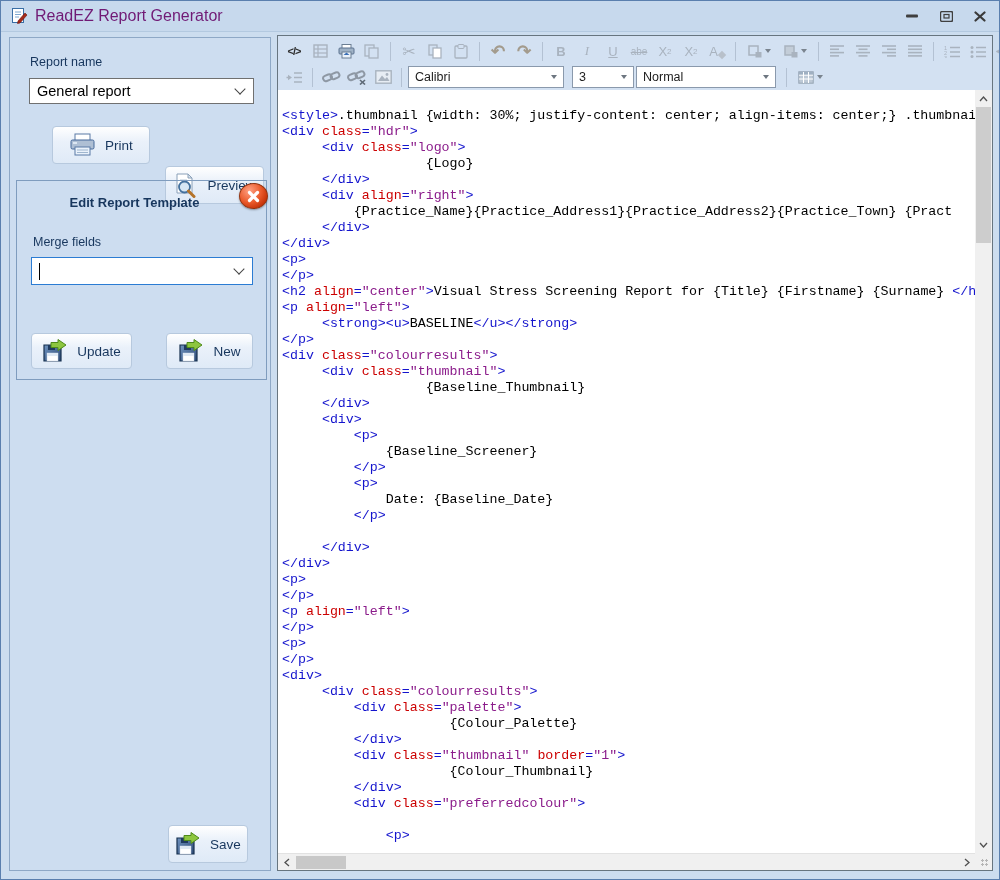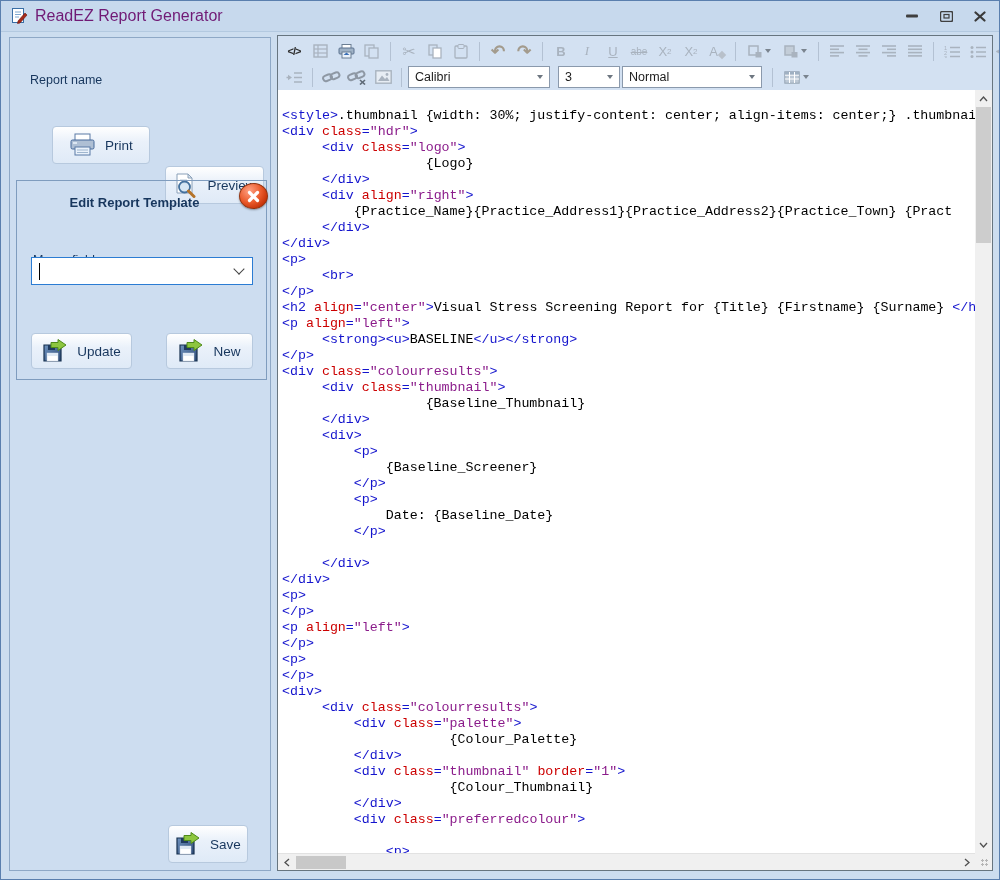--- a/index.html
+++ b/index.html
@@ -13,21 +13,21 @@
   
   .titlebar{position:absolute;left:0;top:0;right:0;height:31px;background:#c7d9ed;
     display:flex;align-items:center;padding-left:10px;border-bottom:1px solid #b3c9e0;}
   .titlebar .app-ic{width:17px;height:16px;margin-right:7px;}
   .titlebar .ttl{font-size:16px;color:#701a75;}
   .win-controls{position:absolute;right:12px;top:8px;display:flex;gap:20px;align-items:center;}
   .wc{width:14px;height:14px;display:flex;align-items:center;justify-content:center;cursor:default;}
   
   .sidebar{position:absolute;left:8px;top:36px;width:262px;height:834px;background:#cdddf0;
     border:1px solid #8ea8c6;}
-  .lbl{position:absolute;font-size:12.5px;color:var(--navy);margin-top:18px;}
+  .lbl{position:absolute;font-size:12.5px;color:var(--navy);}
   .combo{position:absolute;background:#fff;border:1px solid #707070;display:flex;align-items:center;
     padding:0 26px 0 7px;font-size:14.5px;color:#000;}
   .combo .chev{position:absolute;right:9px;top:50%;width:8px;height:8px;margin-top:-6px;
     border-right:1.5px solid #444;border-bottom:1.5px solid #444;transform:rotate(45deg);}
   .btn{position:absolute;display:flex;align-items:center;justify-content:center;gap:9px;
     background:linear-gradient(#ffffff,#eaf1fa 40%,#dfeaf7);border:1px solid #b7c9de;border-radius:4px;
     color:var(--navy);font-size:13.5px;cursor:default;}
   .panel{position:absolute;left:6px;top:142px;width:251px;height:200px;border:1px solid #7f9cbe;}
   .panel-title{position:absolute;left:0;right:14px;top:14px;text-align:center;font-size:13px;
     font-weight:bold;color:var(--navy);}
@@ -110,20 +110,24 @@
             <line x1="1.5" y1="1.5" x2="10.5" y2="9.5"></line>
               <line x1="10.5" y1="1.5" x2="1.5" y2="9.5"></line>
           </g>
         </svg>
       </span>
     </div>
   </div>
 
   <div class="sidebar">
     <span class="lbl" style="left:20px;top:17px;">Report name</span>
+    <div class="combo" style="left:19px;top:40px;width:225px;height:26px;">
+      <span>General report</span>
+      <span class="chev"></span>
+    </div>
 
     <div class="btn" style="left:42px;top:88px;width:98px;height:38px;">
       <svg width="27" height="24" viewBox="0 0 27 24">
         <rect x="6" y="1" width="15" height="7" fill="#fff" stroke="#5a7ba6"></rect>
         <rect x="2" y="7" width="23" height="9" rx="1.5" fill="#aebfd4" stroke="#45689a"></rect>
         <rect x="4" y="9" width="4" height="2" fill="#dce7f3"></rect>
         <rect x="6" y="14" width="15" height="8" fill="#eaf2fb" stroke="#5a7ba6"></rect>
         <line x1="8" y1="17" x2="19" y2="17" stroke="#9fb6cf"></line>
         <line x1="8" y1="19.5" x2="19" y2="19.5" stroke="#9fb6cf"></line>
       </svg>
@@ -405,21 +409,21 @@
           </svg>
         </span>
         <span class="tbtn">
           <svg width="17" height="14">
             <rect x="0.8" y="0.8" width="15.4" height="12.4" fill="#e7edf4" stroke="#a9b3bf" stroke-width="1.4"></rect>
             <polygon points="3,11 7,5.5 10,9 12,7 14.5,11" fill="#a9b3bf"></polygon>
             <circle cx="12" cy="4.5" r="1.4" fill="#a9b3bf"></circle>
           </svg>
         </span>
         <span class="tsep"></span>
-        <div class="tcombo" style="width:142px;">
+        <div class="tcombo" style="width:156px;">
           <span>Calibri</span>
           <span class="caret-dn"></span>
         </div>
         <div class="tcombo" style="width:62px;margin-left:6px;">
           <span>3</span>
           <span class="caret-dn"></span>
         </div>
         <div class="tcombo" style="width:140px;margin-left:0;">
           <span>Normal</span>
           <span class="caret-dn"></span>
@@ -446,21 +450,20 @@
           <div class="code-line"><span class="c-t">&lt;style&gt;</span><span class="c-x">.thumbnail {width: 30%; justify-content: center; align-items: center;} .thumbnai</span></div>
           <div class="code-line"><span class="c-t">&lt;div </span><span class="c-a">class</span><span class="c-t">=</span><span class="c-v">"hdr"</span><span class="c-t">&gt;</span></div>
           <div class="code-line"><span class="c-x">     </span><span class="c-t">&lt;div </span><span class="c-a">class</span><span class="c-t">=</span><span class="c-v">"logo"</span><span class="c-t">&gt;</span></div>
           <div class="code-line"><span class="c-x">                  {Logo}</span></div>
           <div class="code-line"><span class="c-x">     </span><span class="c-t">&lt;/div&gt;</span></div>
           <div class="code-line"><span class="c-x">     </span><span class="c-t">&lt;div </span><span class="c-a">align</span><span class="c-t">=</span><span class="c-v">"right"</span><span class="c-t">&gt;</span></div>
           <div class="code-line"><span class="c-x">         {Practice_Name}{Practice_Address1}{Practice_Address2}{Practice_Town} {Pract</span></div>
           <div class="code-line"><span class="c-x">     </span><span class="c-t">&lt;/div&gt;</span></div>
           <div class="code-line"><span class="c-t">&lt;/div&gt;</span></div>
           <div class="code-line"><span class="c-t">&lt;p&gt;</span></div>
-          <div class="code-line"><span class="c-x">     </span><span class="c-t">&lt;br&gt;</span></div>
           <div class="code-line"><span class="c-t">&lt;/p&gt;</span></div>
           <div class="code-line"><span class="c-t">&lt;h2 </span><span class="c-a">align</span><span class="c-t">=</span><span class="c-v">"center"</span><span class="c-t">&gt;</span><span class="c-x">Visual Stress Screening Report for {Title} {Firstname} {Surname} </span><span class="c-t">&lt;/h</span></div>
           <div class="code-line"><span class="c-t">&lt;p </span><span class="c-a">align</span><span class="c-t">=</span><span class="c-v">"left"</span><span class="c-t">&gt;</span></div>
           <div class="code-line"><span class="c-x">     </span><span class="c-t">&lt;strong&gt;&lt;u&gt;</span><span class="c-x">BASELINE</span><span class="c-t">&lt;/u&gt;&lt;/strong&gt;</span></div>
           <div class="code-line"><span class="c-t">&lt;/p&gt;</span></div>
           <div class="code-line"><span class="c-t">&lt;div </span><span class="c-a">class</span><span class="c-t">=</span><span class="c-v">"colourresults"</span><span class="c-t">&gt;</span></div>
           <div class="code-line"><span class="c-x">     </span><span class="c-t">&lt;div </span><span class="c-a">class</span><span class="c-t">=</span><span class="c-v">"thumbnail"</span><span class="c-t">&gt;</span></div>
           <div class="code-line"><span class="c-x">                  {Baseline_Thumbnail}</span></div>
           <div class="code-line"><span class="c-x">     </span><span class="c-t">&lt;/div&gt;</span></div>
           <div class="code-line"><span class="c-x">     </span><span class="c-t">&lt;div&gt;</span></div>

